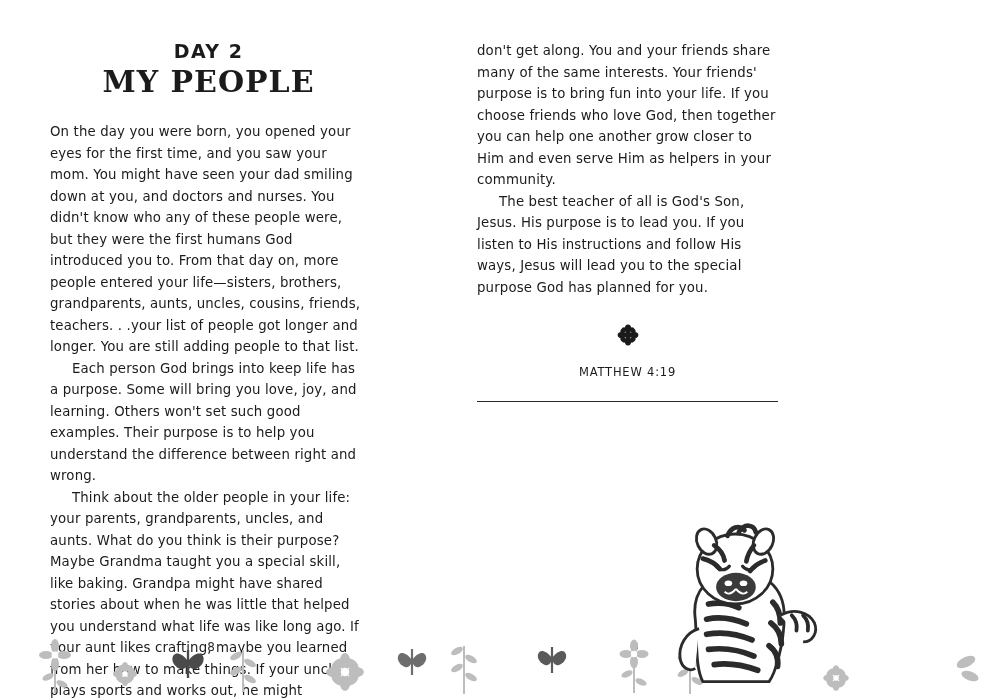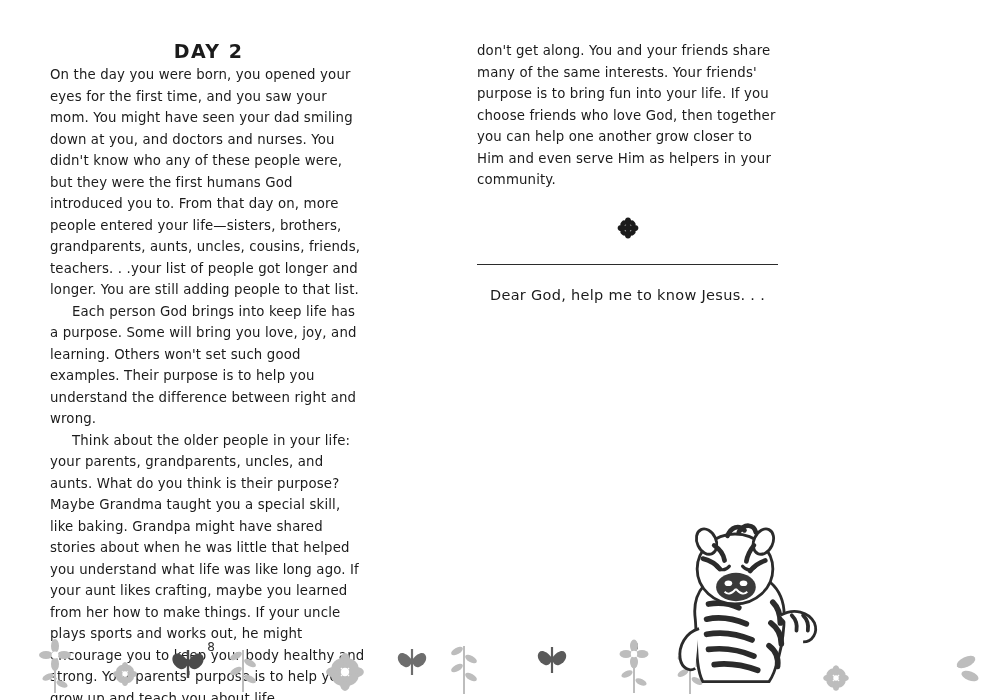--- a/index.html
+++ b/index.html
@@ -131,53 +131,55 @@
     white-space: nowrap;
   }
 </style>
 </head>
 <body>
 
 <div class="spread">
 
   <div class="page page-left">
     <div class="day-label">DAY 2</div>
+    <div class="chapter-title">MY PEOPLE</div>
 
     <p class="body">On the day you were born, you opened your eyes for the first time, and you saw your mom. You might have seen your dad smiling down at you, and doctors and nurses. You didn't know who any of these people were, but they were the first humans God introduced you to. From that day on, more people entered your life—sisters, brothers, grandparents, aunts, uncles, cousins, friends, teachers. . .your list of people got longer and longer. You are still adding people to that list.</p>
     <p class="body indent">Each person God brings into keep life has a purpose. Some will bring you love, joy, and learning. Others won't set such good examples. Their purpose is to help you understand the difference between right and wrong.</p>
     <p class="body indent">Think about the older people in your life: your parents, grandparents, uncles, and aunts. What do you think is their purpose? Maybe Grandma taught you a special skill, like baking. Grandpa might have shared stories about when he was little that helped you understand what life was like long ago. If your aunt likes crafting, maybe you learned from her how to make things. If your uncle plays sports and works out, he might encourage you to keep your body healthy and strong. Your parents' purpose is to help you grow up and teach you about life.</p>
     <p class="body indent">Now think about the people you know who are around your age. What is their purpose? Your sisters and brothers help you learn about sharing and to work out differences when you</p>
 
     <div class="page-number">8</div>
   </div>
 
   <div class="page page-right right-col">
     <p class="body">don't get along. You and your friends share many of the same interests. Your friends' purpose is to bring fun into your life. If you choose friends who love God, then together you can help one another grow closer to Him and even serve Him as helpers in your community.</p>
+    <p class="body indent">The best teacher of all is God's Son, Jesus. His purpose is to lead you. If you listen to His instructions and follow His ways, Jesus will lead you to the special purpose God has planned for you.</p>
 
     <div class="flower-divider">
       <svg width="22" height="22" viewBox="0 0 22 22" aria-hidden="true">
         <g fill="#1b1b1b">
           <ellipse cx="11" cy="4.6" rx="3.1" ry="4"></ellipse>
           <ellipse cx="11" cy="17.4" rx="3.1" ry="4"></ellipse>
           <ellipse cx="4.6" cy="11" rx="4" ry="3.1"></ellipse>
           <ellipse cx="17.4" cy="11" rx="4" ry="3.1"></ellipse>
           <ellipse cx="6.4" cy="6.4" rx="3.3" ry="2.5" transform="rotate(-45 6.4 6.4)"></ellipse>
           <ellipse cx="15.6" cy="15.6" rx="3.3" ry="2.5" transform="rotate(-45 15.6 15.6)"></ellipse>
           <ellipse cx="15.6" cy="6.4" rx="3.3" ry="2.5" transform="rotate(45 15.6 6.4)"></ellipse>
           <ellipse cx="6.4" cy="15.6" rx="3.3" ry="2.5" transform="rotate(45 6.4 15.6)"></ellipse>
           <circle cx="11" cy="11" r="3.4"></circle>
         </g>
       </svg>
       <span class="sr-only">flower-icon</span>
     </div>
 
+    <p class="verse-ref">Matthew 4:19</p>
 
     <hr class="rule">
 
-    <p class="prayer">Dear God, help me to know Jesus. . .</p>
 
     <div class="page-number">9</div>
   </div>
 
   <svg class="footer-art" viewBox="0 0 1000 90" aria-hidden="true">
     <g fill="#bdbdbd">
 
       <g transform="translate(55,45)">
         <g fill="#bdbdbd">
           <ellipse cx="0" cy="-9" rx="4" ry="7"></ellipse>

